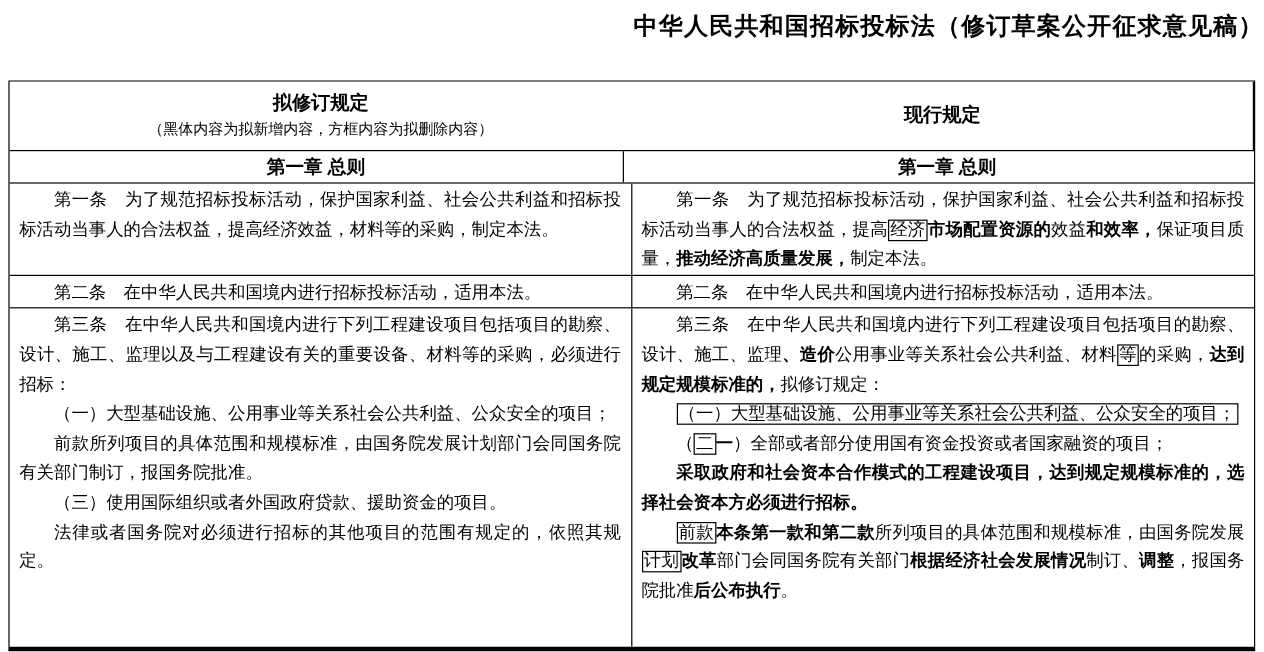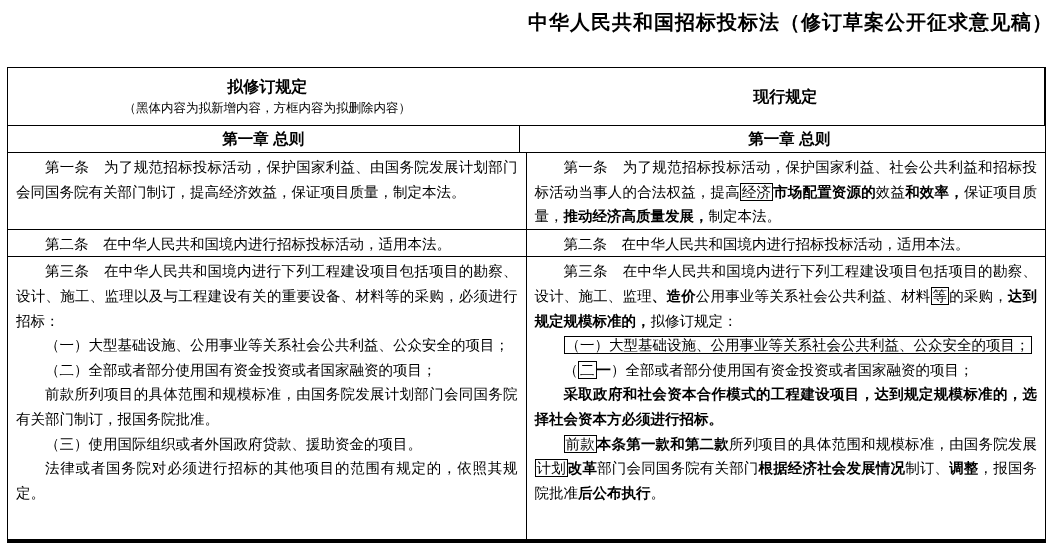--- a/index.html
+++ b/index.html
@@ -97,39 +97,38 @@
       <div class="header-title">现行规定</div>
     </div>
   </div>
   <div class="row chapter-row">
     <div class="cell left">第一章 总则</div>
     <div class="cell right">第一章 总则</div>
   </div>
   <div id="article-rows">
       <div class="row body-row">
         <div class="cell body left">
-          <p><span class="seg-normal">第一条　为了规范招标投标活动，保护国家利益、由国务院发展计划部门会同国务院有关部门制订，提高经济效益，保证项目质量，制定本法。</span></p>
+          <p><span class="seg-normal">第一条　为了规范招标投标活动，保护国家利益、社会公共利益和招标投标活动当事人的合法权益，提高经济效益，材料等的采购，制定本法。</span></p>
         </div>
         <div class="cell body right">
           <p><span class="seg-normal">第一条　为了规范招标投标活动，保护国家利益、社会公共利益和招标投标活动当事人的合法权益，提高</span><span class="seg-del">经济</span><span class="seg-add">市场配置资源的</span><span class="seg-normal">效益</span><span class="seg-add">和效率，</span><span class="seg-normal">保证项目质量，</span><span class="seg-add">推动经济高质量发展，</span><span class="seg-normal">制定本法。</span></p>
         </div>
       </div>
       <div class="row body-row">
         <div class="cell body left">
           <p><span class="seg-normal">第二条　在中华人民共和国境内进行招标投标活动，适用本法。</span></p>
         </div>
         <div class="cell body right">
           <p><span class="seg-normal">第二条　在中华人民共和国境内进行招标投标活动，适用本法。</span></p>
         </div>
       </div>
       <div class="row body-row">
         <div class="cell body left">
           <p><span class="seg-normal">第三条　在中华人民共和国境内进行下列工程建设项目包括项目的勘察、设计、施工、监理以及与工程建设有关的重要设备、材料等的采购，必须进行招标：</span></p>
           <p><span class="seg-normal">（一）大型基础设施、公用事业等关系社会公共利益、公众安全的项目；</span></p>
-          <p><span class="seg-normal">（二）全部或者部分使用国有资金投资或者国家融资的项目；</span></p>
           <p><span class="seg-normal">前款所列项目的具体范围和规模标准，由国务院发展计划部门会同国务院有关部门制订，报国务院批准。</span></p>
           <p><span class="seg-normal">（三）使用国际组织或者外国政府贷款、援助资金的项目。</span></p>
           <p><span class="seg-normal">法律或者国务院对必须进行招标的其他项目的范围有规定的，依照其规定。</span></p>
         </div>
         <div class="cell body right">
           <p><span class="seg-normal">第三条　在中华人民共和国境内进行下列工程建设项目包括项目的勘察、设计、施工、监理</span><span class="seg-add">、造价</span><span class="seg-normal">公用事业等关系社会公共利益、材料</span><span class="seg-del">等</span><span class="seg-normal">的采购，</span><span class="seg-add">达到规定规模标准的，</span><span class="seg-normal">拟修订规定：</span></p>
           <p><span class="seg-del">（一）大型基础设施、公用事业等关系社会公共利益、公众安全的项目；</span></p>
           <p><span class="seg-normal">（</span><span class="seg-del">二</span><span class="seg-add">一</span><span class="seg-normal">）全部或者部分使用国有资金投资或者国家融资的项目；</span></p>
           <p><span class="seg-add">采取政府和社会资本合作模式的工程建设项目，达到规定规模标准的，选择社会资本方必须进行招标。</span></p>
           <p><span class="seg-del">前款</span><span class="seg-add">本条第一款和第二款</span><span class="seg-normal">所列项目的具体范围和规模标准，由国务院发展</span><span class="seg-del">计划</span><span class="seg-add">改革</span><span class="seg-normal">部门会同国务院有关部门</span><span class="seg-add">根据经济社会发展情况</span><span class="seg-normal">制订、</span><span class="seg-add">调整</span><span class="seg-normal">，报国务院批准</span><span class="seg-add">后公布执行</span><span class="seg-normal">。</span></p>

